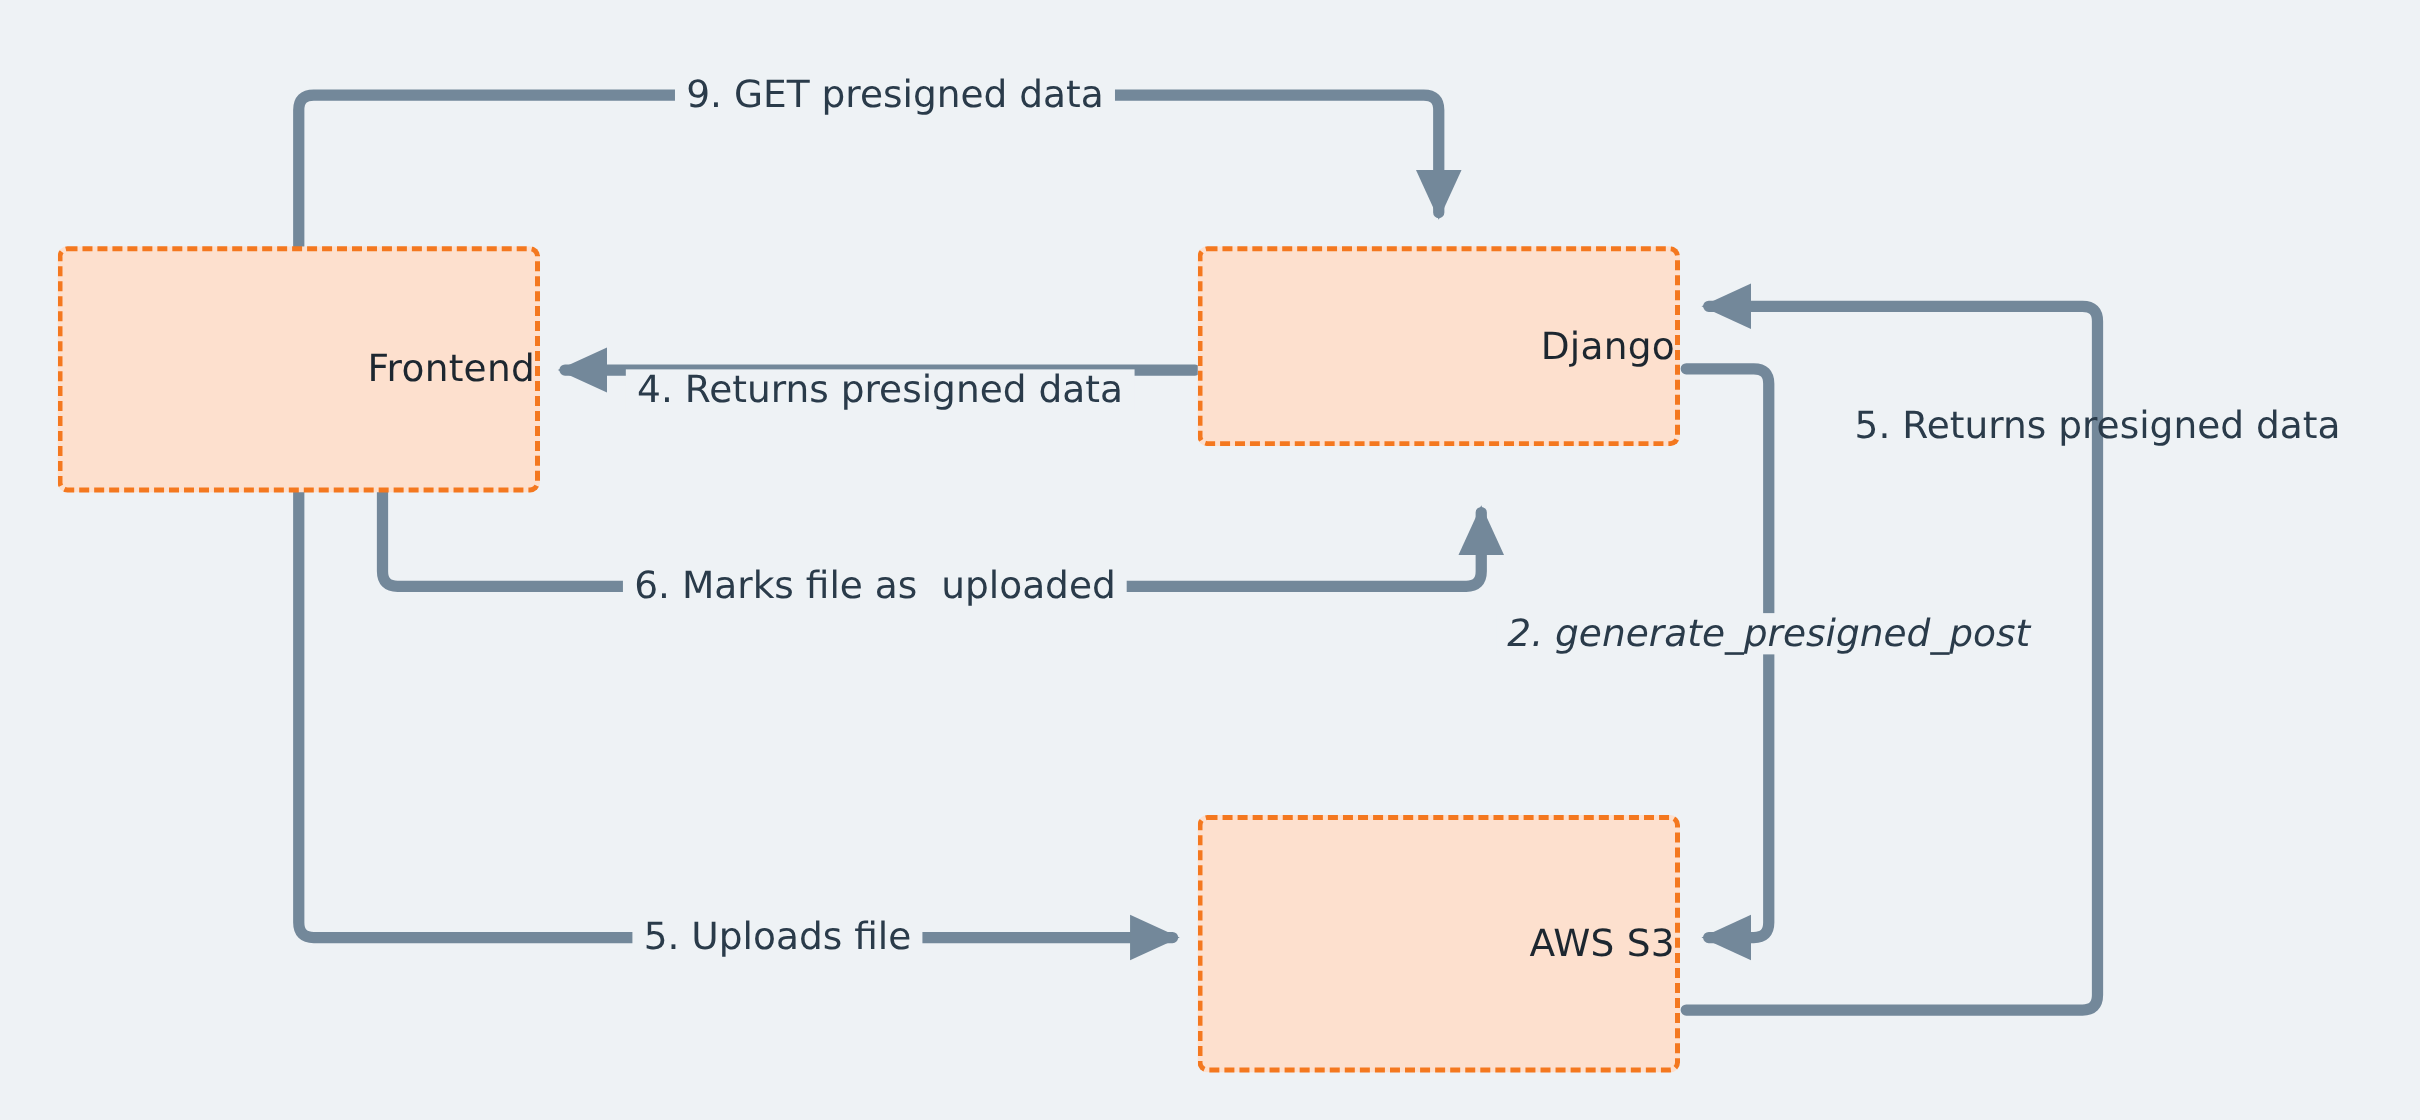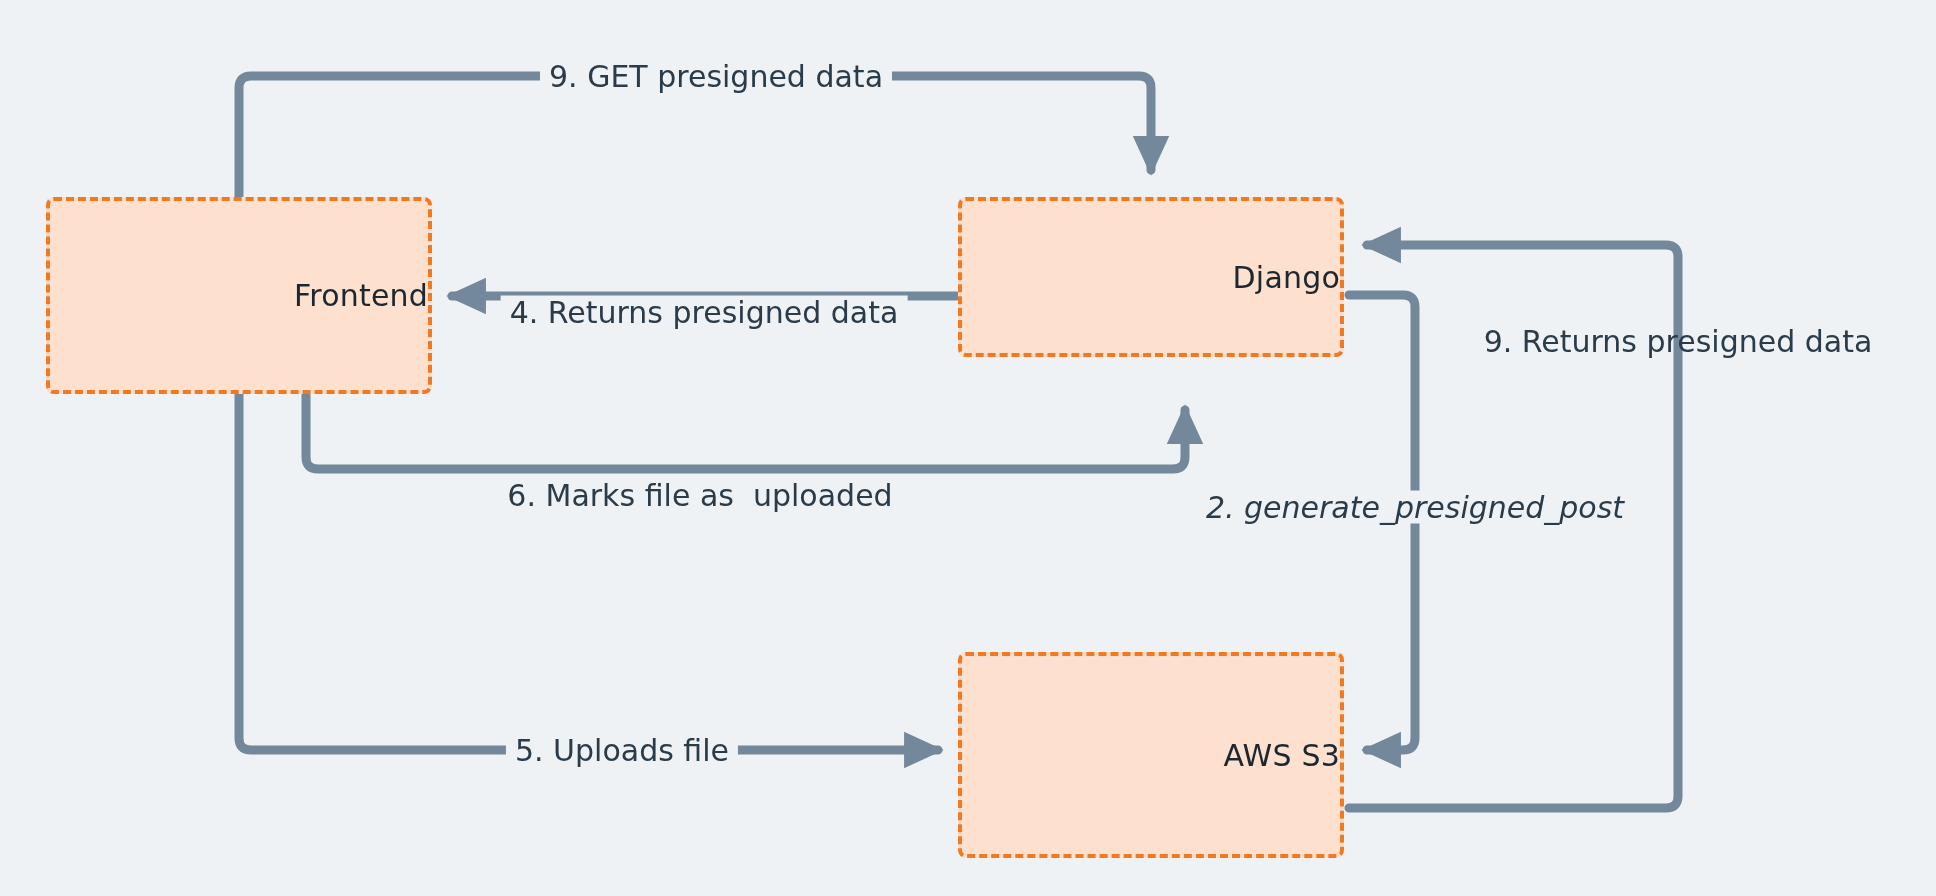--- a/index.html
+++ b/index.html
@@ -87,21 +87,21 @@
   </div>
 
   <div class="node" style="left:958px; top:652px; width:386px; height:206px;">
     <span class="node-label">AWS S3</span>
   </div>
 
   <div class="edge-label" style="left:716px; top:76px;">9. GET presigned data</div>
 
   <div class="edge-label" style="left:1415px; top:507px;font-style:italic;">2. generate_presigned_post</div>
 
-  <div class="edge-label nobg" style="left:1678px; top:341px;">9. Returns presigned data</div>
+  <div class="edge-label nobg" style="left:1678px; top:341px;">5. Returns presigned data</div>
 
   <div class="edge-label" style="left:704px; top:312px;">4. Returns presigned data</div>
 
   <div class="edge-label" style="left:622px; top:750px;">5. Uploads file</div>
 
-  <div class="edge-label" style="left:700px; top:469px;margin-top:26px;">6. Marks file as  uploaded</div>
+  <div class="edge-label" style="left:700px; top:469px;">6. Marks file as  uploaded</div>
 
 </div>
 
 </body></html>

